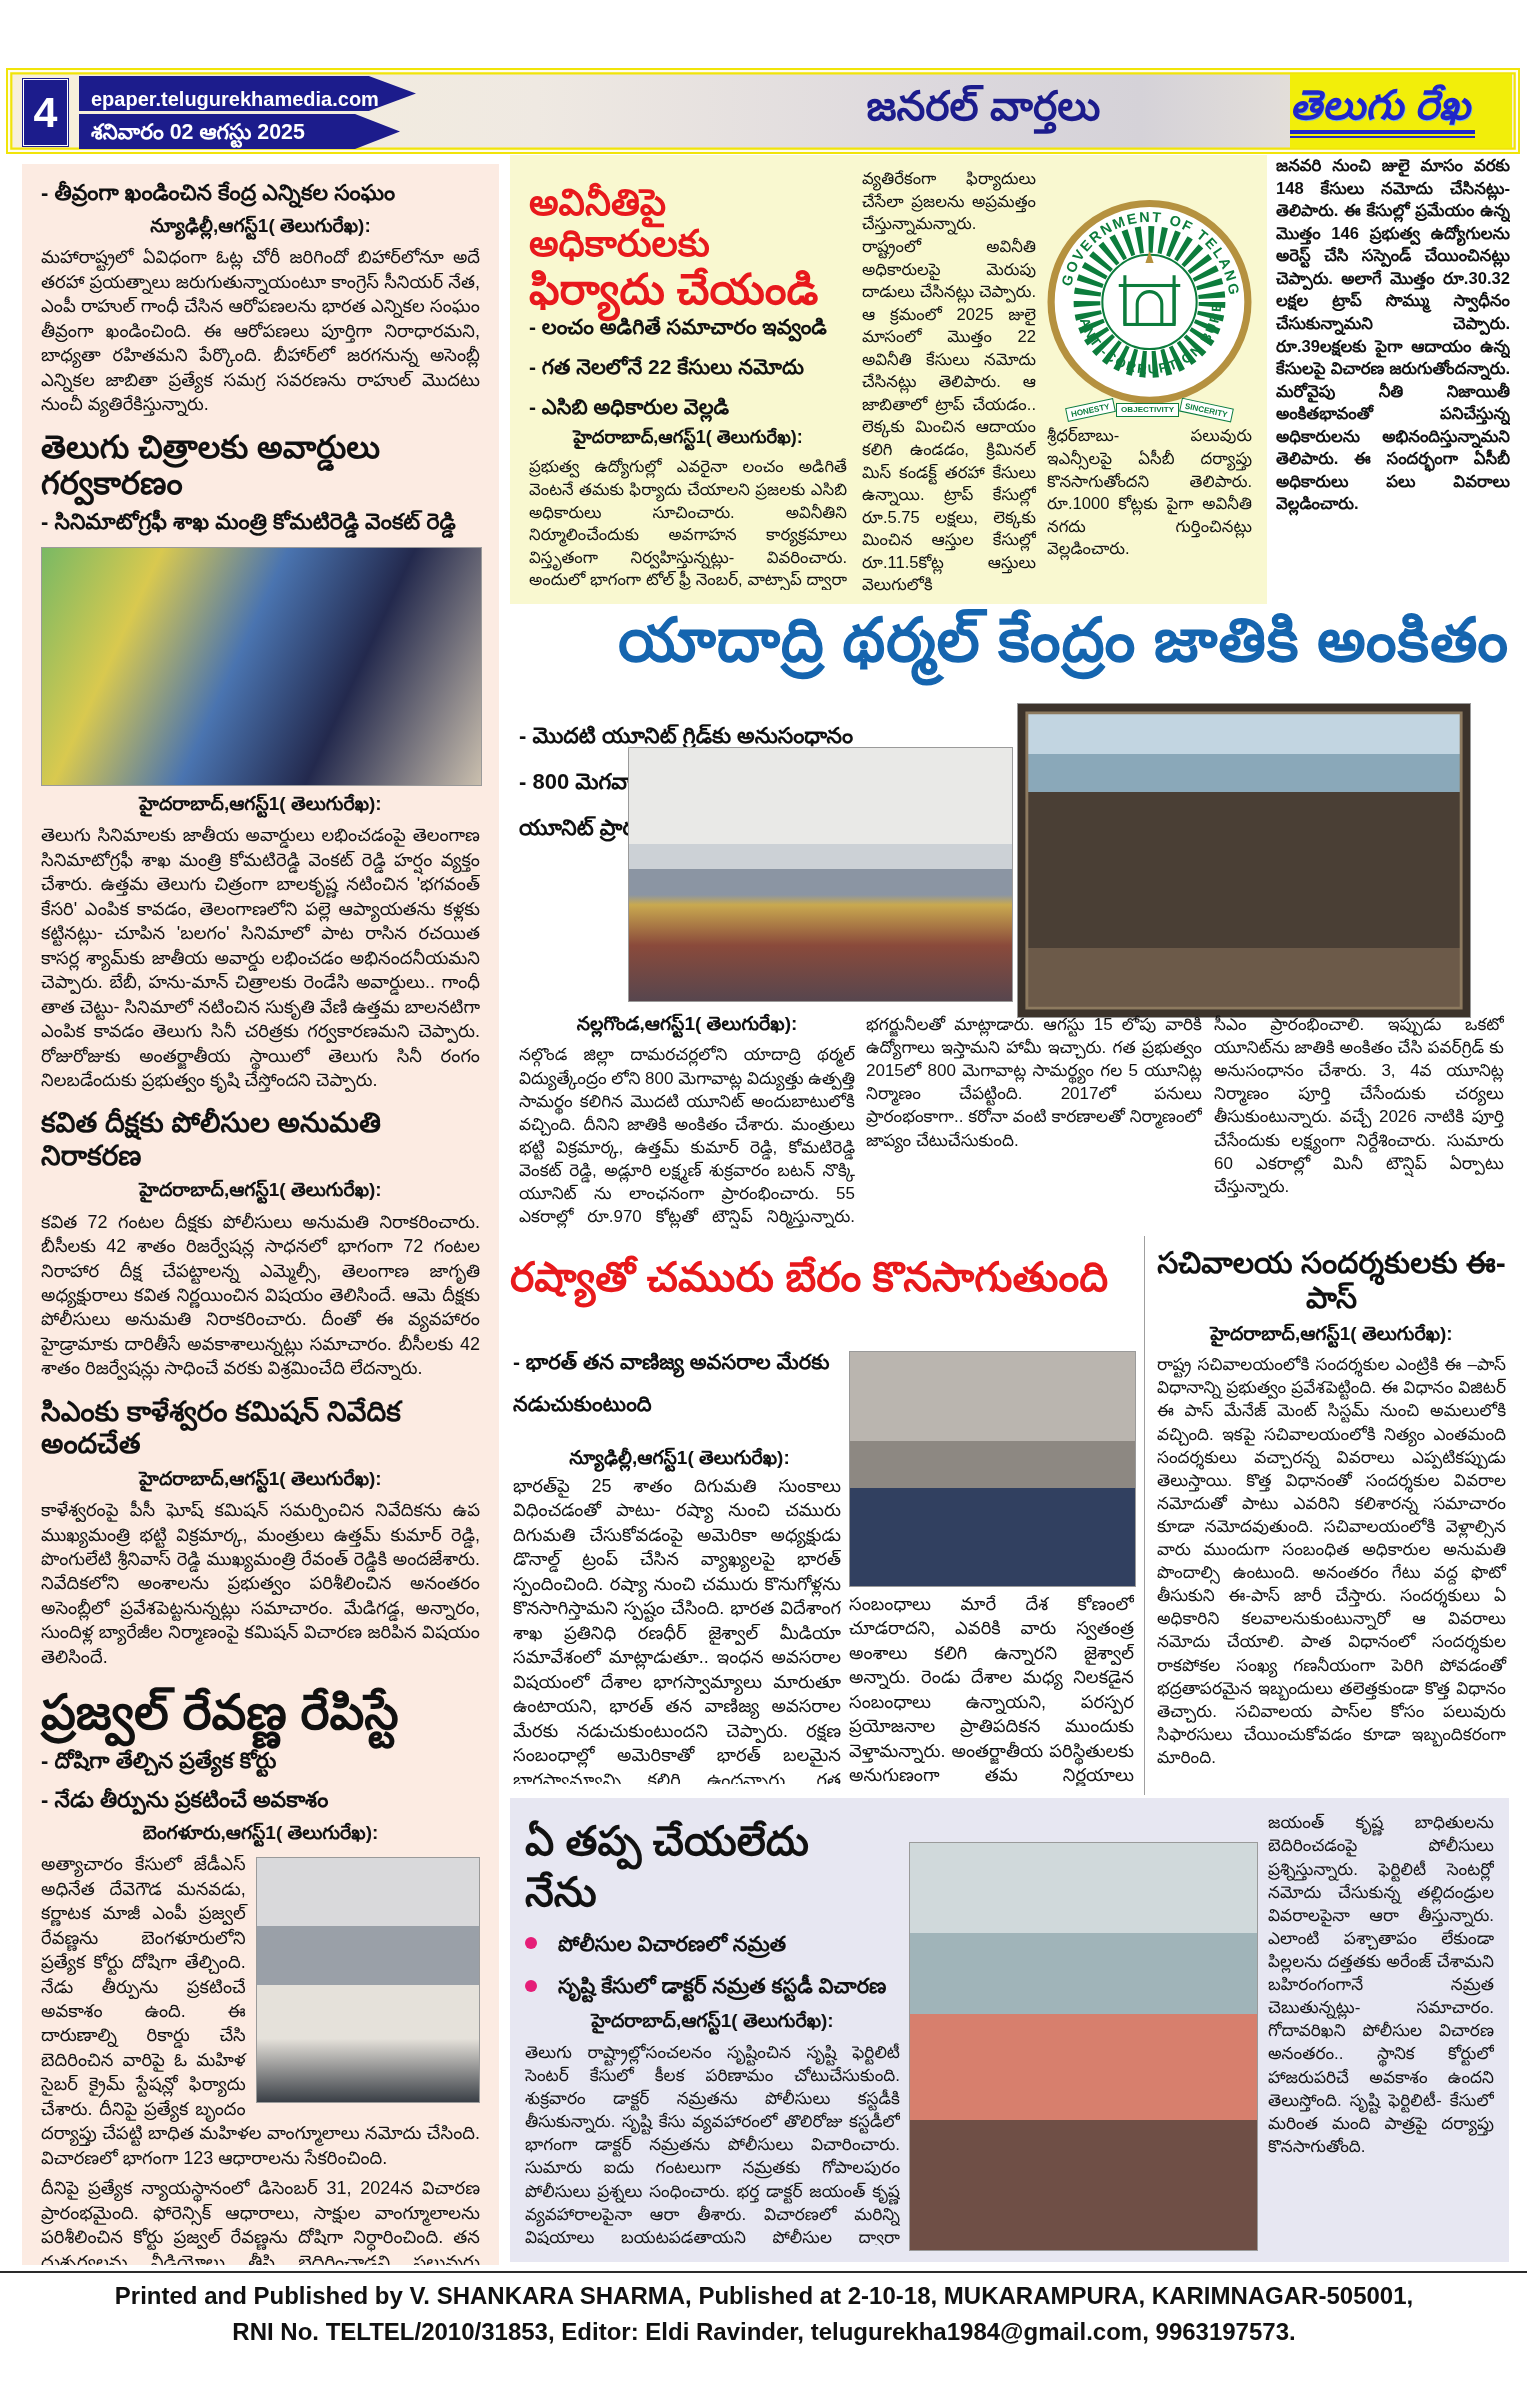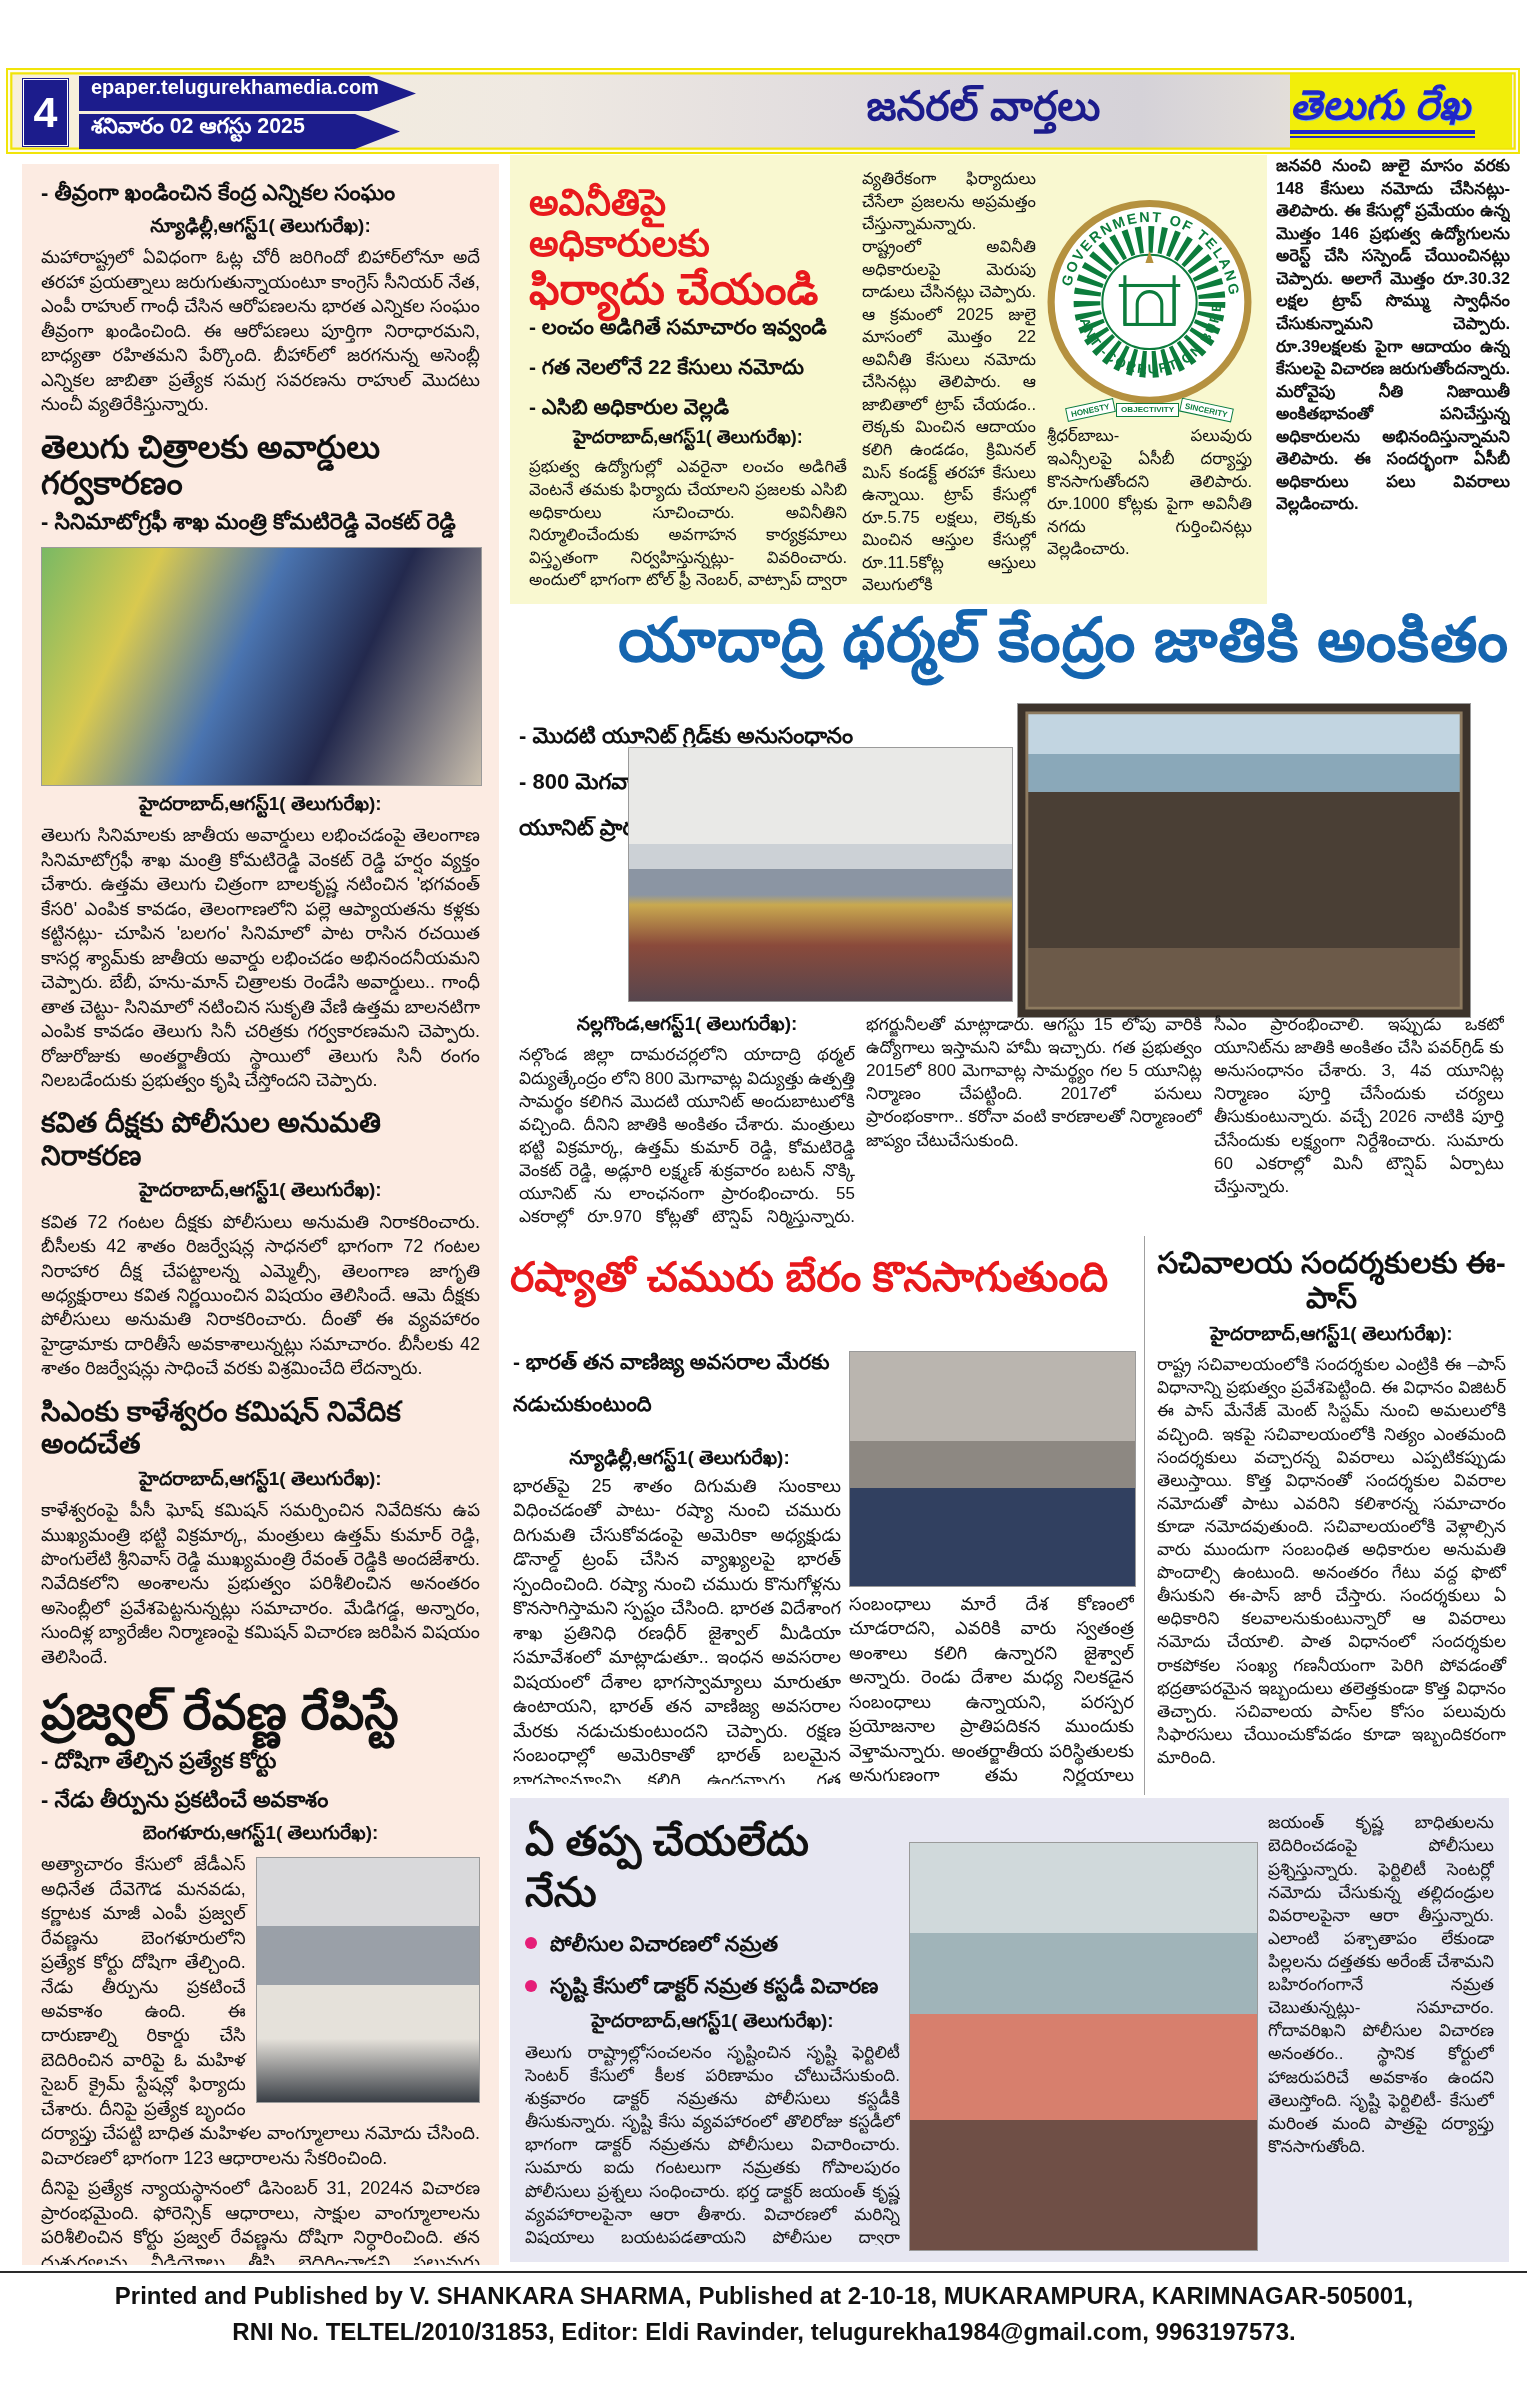--- a/index.html
+++ b/index.html
@@ -5,21 +5,21 @@
   html,body{margin:0;padding:0;background:#ffffff;}
   #page{position:relative;width:1528px;height:2401px;background:#ffffff;
         font-family:"Liberation Sans","DejaVu Sans",sans-serif;color:#111;overflow:hidden;}
   
   .hdr{position:absolute;left:6px;top:68px;width:1514px;height:86px;box-sizing:border-box;
        border:2.2px solid #f1e409;box-shadow:inset 0 0 0 2.2px #fffdf0,inset 0 0 0 4.4px #f1e409;
        background:linear-gradient(90deg,#f8f0da 0%,#efe9e2 35%,#dcd8dd 62%,#d5d2d8 75%,#ece6da 92%,#f6efdd 100%);}
   .pageno{position:absolute;left:15px;top:9px;width:43px;height:65px;background:#1c1c8c;
           border:1.5px solid #fff;outline:0.7px solid #1c1c8c;color:#fff;font-size:43px;font-weight:bold;
           display:flex;align-items:center;justify-content:center;}
-  .ribbon{position:absolute;background:#1c1c8c;color:#fff;font-weight:bold;display:flex;align-items:flex-start;
+  .ribbon{position:absolute;background:#1c1c8c;color:#fff;font-weight:bold;display:flex;align-items:flex-end;
           padding-left:12px;clip-path:polygon(0 0,86% 0,100% 50%,86% 100%,0 100%);}
   .ribbon.site{left:71px;top:6px;width:325px;height:35px;font-size:20px;}
   .ribbon.date{left:71px;top:44px;width:309px;height:35px;font-size:21.4px;}
   .section-title{position:absolute;left:606px;top:13.3px;width:739px;text-align:center;
                  font-size:41px;font-weight:bold;color:#1c1c8c;}
   .paper-logo{position:absolute;right:6px;top:4.4px;bottom:4.4px;width:222px;background:#f2ee0a;
               display:flex;flex-direction:column;align-items:flex-start;justify-content:center;}
   .paper-logo .t{color:#2026c8;font-size:41px;font-weight:bold;font-style:italic;
                  text-shadow:0.7px 0.7px 0 #7bb3e8;line-height:1.05;}
   .paper-logo .bar{width:185px;height:4.4px;background:#2026c8;margin-top:3px;}
@@ -70,21 +70,21 @@
   .russia .colB{position:absolute;left:339px;top:356px;width:285px;height:194px;overflow:hidden;}
   
   .epass{position:absolute;left:1144px;top:1236px;width:365px;height:559px;box-sizing:border-box;
          border-left:0.7px solid #9f9f9f;padding:4.4px 3px 0 12px;overflow:hidden;}
   .epass h2{font-size:30px;text-align:center;margin:6px 0 3px 0;line-height:1.15;}
   .epass .body{font-size:17px;}
   
   .namrata{position:absolute;left:510px;top:1798px;width:999px;height:464px;background:#e7e7f2;overflow:hidden;}
   .namrata .left{position:absolute;left:15px;top:18px;width:375px;height:429px;overflow:hidden;}
   .namrata .hl{font-size:41px;font-weight:bold;line-height:1.25;}
-  .namrata .bul{display:flex;align-items:baseline;gap:13px;font-weight:bold;font-size:21px;margin-top:13.3px;}
+  .namrata .bul{display:flex;align-items:baseline;gap:21px;font-weight:bold;font-size:21px;margin-top:13.3px;}
   .dot{width:12px;height:12px;border-radius:50%;background:#e51e78;flex:0 0 auto;position:relative;top:-1.5px;}
   .nam-ph{position:absolute;left:399px;top:44px;width:347px;height:407px;}
   .namrata .right{position:absolute;left:758px;top:13.3px;width:226px;height:441px;overflow:hidden;font-size:17px;}
   
   .footrule{position:absolute;left:0;top:2271px;width:1528px;height:2.2px;background:#2a2a2a;}
   .footer{position:absolute;left:0;top:2278px;width:1528px;text-align:center;font-size:24px;
           font-weight:600;line-height:1.5;color:#111;}
   
   .ph-minister{background:linear-gradient(115deg,#79b964 0%,#d9c94f 22%,#4a74b0 45%,#23294d 68%,#cabfae 100%);}
   .ph-group{background:linear-gradient(180deg,#e9e9e7 0 38%,#ccd1d6 38% 48%,#8b95a3 48% 58%,#c9a94f 62%,#8a4a3b 78%,#57464e 100%);}

